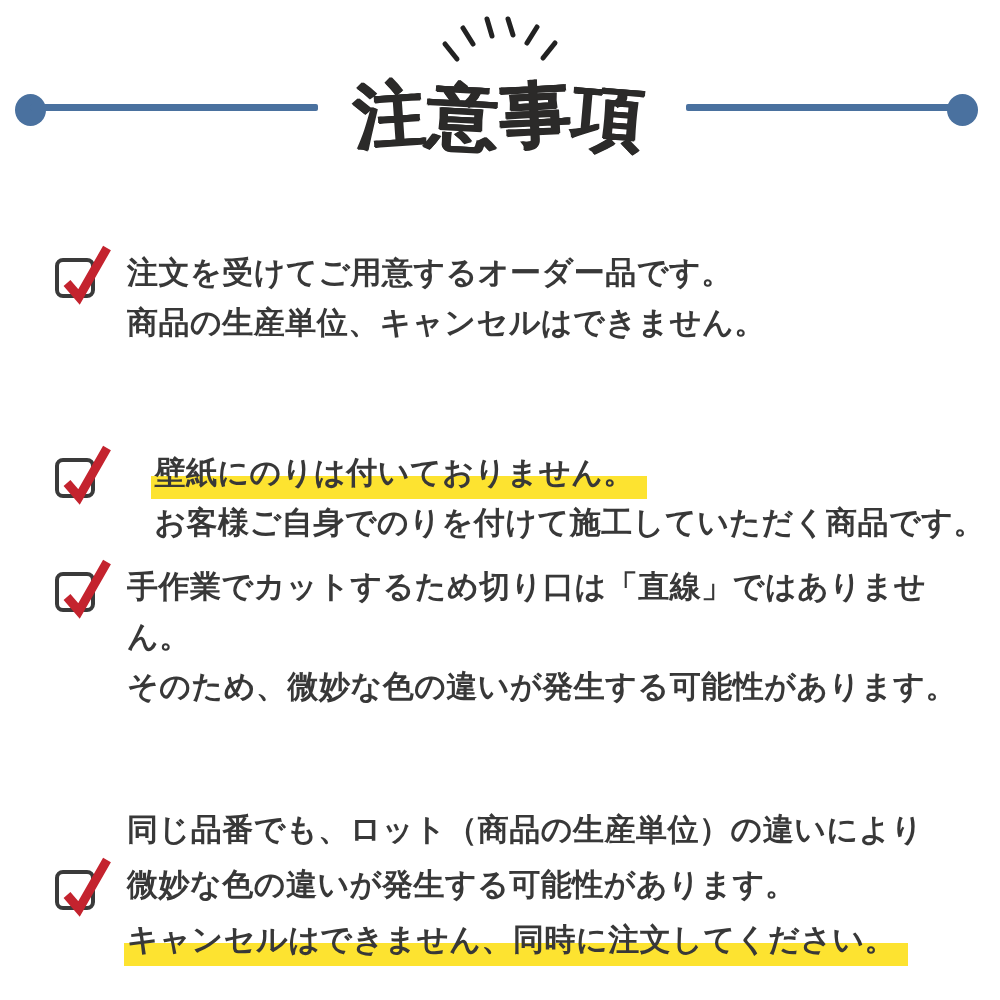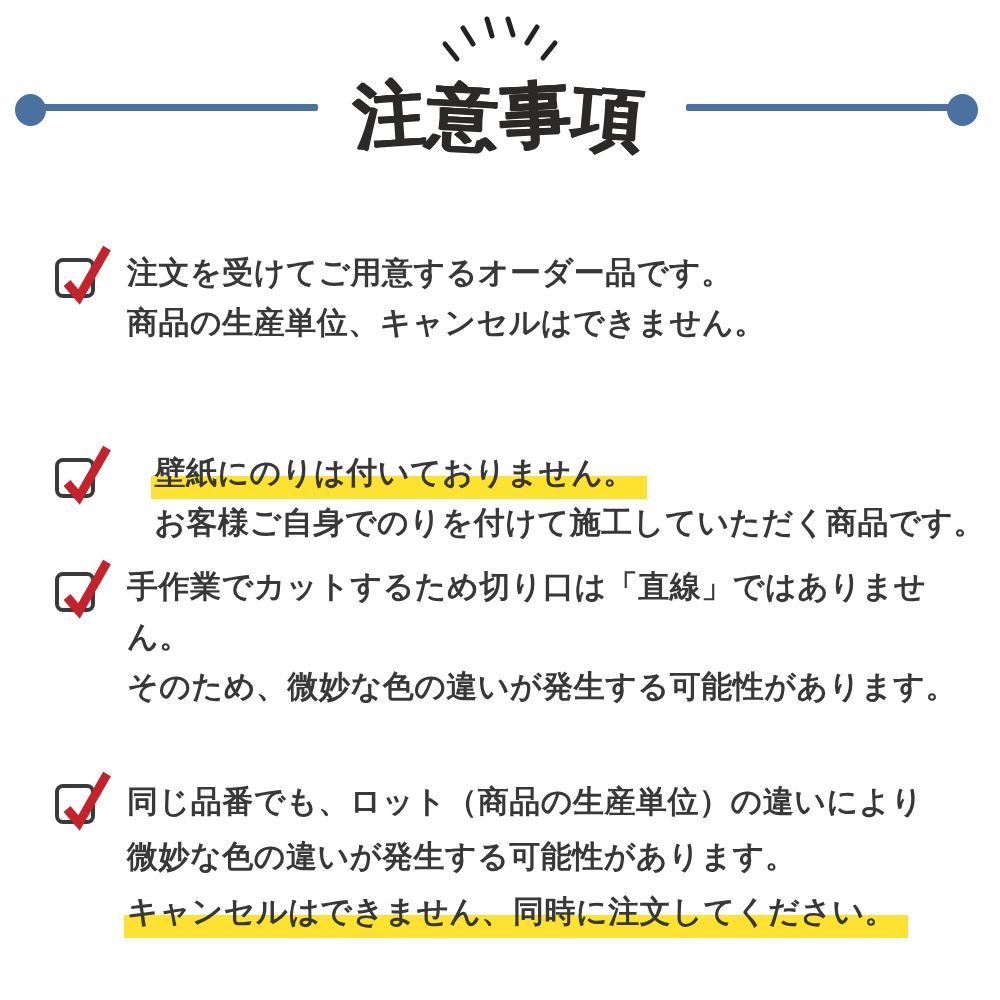--- a/index.html
+++ b/index.html
@@ -31,21 +31,21 @@
   .title .ch{display:inline-block;}
   .title .ch:nth-child(1){transform:rotate(-4deg);}
   .title .ch:nth-child(2){transform:rotate(3deg) translateY(2px);}
   .title .ch:nth-child(3){transform:rotate(-3deg);}
   .title .ch:nth-child(4){transform:rotate(5deg) translateY(3px);}
   
   .item{position:absolute;left:55px;right:15px;display:flex;gap:32px;}
   .item-1{top:248px;}
   .item-2{top:448px;justify-content:space-between;}
   .item-3{top:562px;}
-  .item-4{top:774px;}
+  .item-4{top:802px;align-items:center;}
   .checkbox{
     position:relative;flex:0 0 auto;width:40px;height:40px;margin-top:10px;
     box-sizing:border-box;border:4px solid #3a3a3a;border-radius:8px;background:#fff;
   }
   .checkbox svg{position:absolute;left:-4px;top:-17px;width:60px;height:64px;overflow:visible;}
   .checkbox path{fill:none;stroke:var(--red);stroke-width:9;stroke-linejoin:miter;}
   .text-col{font-size:31px;font-weight:700;line-height:50px;letter-spacing:0.5px;}
   .item-4 .text-col{line-height:55px;}
   .hl{
     background:linear-gradient(to bottom,transparent 47%,var(--yellow) 47%);

